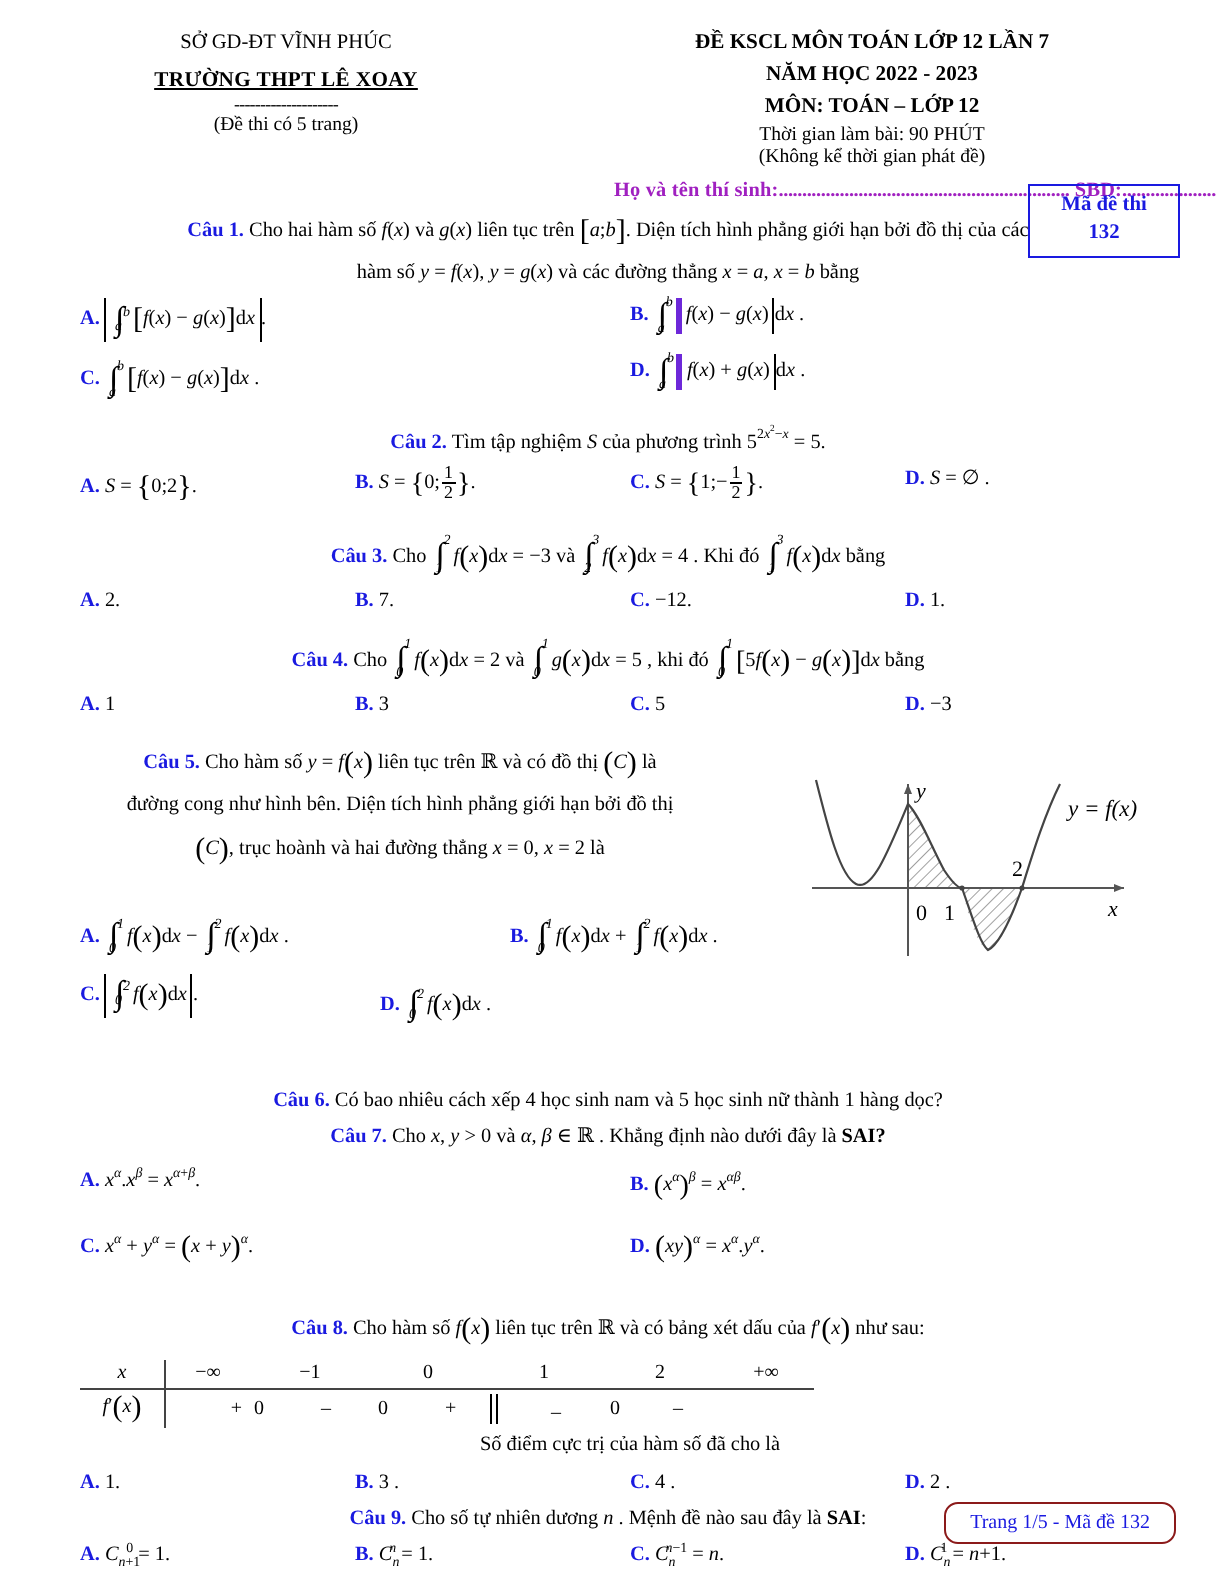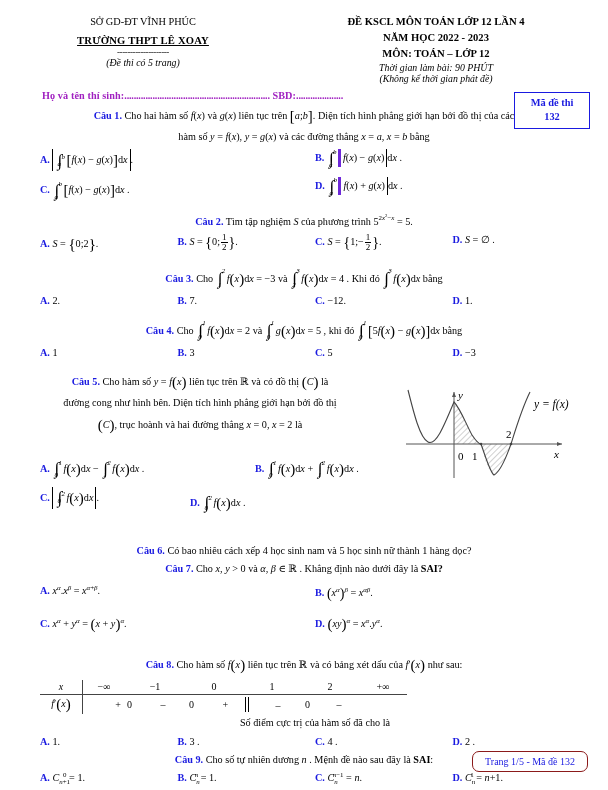--- a/index.html
+++ b/index.html
@@ -11,35 +11,35 @@
   .page{position:relative;width:608px;height:790px;padding:0;box-sizing:border-box;}
 
   
   .header{display:flex;padding:12px 4px 0 18px;box-sizing:border-box;}
   .hdr-left{width:250px;text-align:center;padding-top:3px;}
   .hdr-right{flex:1;text-align:center;padding-top:2px;}
   .hdr-line{font-size:10.3px;line-height:1.45;}
   .bold{font-weight:bold;}
   .school{font-weight:bold;text-decoration:underline;font-size:10.6px;letter-spacing:.2px;margin-top:5px;}
   .dashes{letter-spacing:-0.4px;font-size:9px;margin-top:1px;}
-  .ital{font-style:italic;font-size:9.8px;}
+  .ital{font-size:9.8px;}
   .hdr-title{font-weight:bold;font-size:10.6px;line-height:1.5;}
 
   
   .codebox{
     position:absolute;right:18px;top:92px;width:74px;
     border:1.6px solid #1a1ae0;text-align:center;
     color:#1a1ae0;font-weight:bold;font-size:10.4px;line-height:1.35;
     padding:3px 0 4px 0;
   }
 
   
   .candidate{
     color:#a020c0;font-weight:bold;font-size:10.2px;
-    padding:6px 0 2px 42px;letter-spacing:.1px;
+    padding:6px 0 2px 42px;letter-spacing:.1px;text-align:right;
   }
   .dots{letter-spacing:-0.2px;}
 
   
   .q{padding:0 18px 0 18px;box-sizing:border-box;}
   .qline{line-height:1.62;margin:1px 0;text-align:center;}
   .qlabel{color:#1a1ae0;font-weight:bold;}
   .opt-letter{color:#1a1ae0;font-weight:bold;}
   .opts{display:flex;line-height:1.75;padding-left:22px;}
   .opts > div{box-sizing:border-box;}
@@ -86,21 +86,21 @@
 <div class="page">
 
   <div class="header">
     <div class="hdr-left">
       <div class="hdr-line">SỞ GD-ĐT VĨNH PHÚC</div>
       <div class="school">TRƯỜNG THPT LÊ XOAY</div>
       <div class="dashes">--------------------</div>
       <div class="ital">(Đề thi có 5 trang)</div>
     </div>
     <div class="hdr-right">
-      <div class="hdr-title">ĐỀ KSCL MÔN TOÁN LỚP 12 LẦN 4</div>
+      <div class="hdr-title">ĐỀ KSCL MÔN TOÁN LỚP 12 LẦN 7</div>
       <div class="hdr-title">NĂM HỌC 2022 - 2023</div>
       <div class="hdr-title">MÔN: TOÁN – LỚP 12</div>
       <div class="ital">Thời gian làm bài: 90 PHÚT</div>
       <div class="ital">(Không kể thời gian phát đề)</div>
     </div>
   </div>
 
   <div class="codebox">
     <div>Mã đề thi</div>
     <div>132</div>

